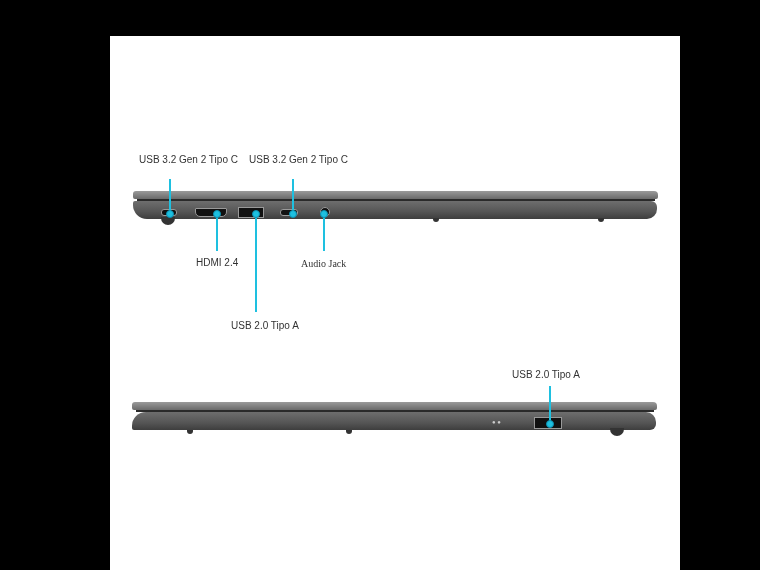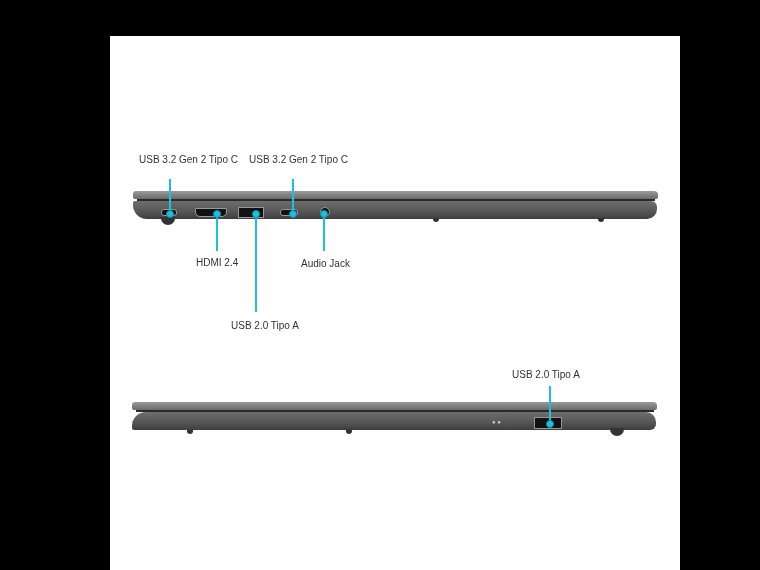--- a/index.html
+++ b/index.html
@@ -46,21 +46,21 @@
   <div class="line" style="left:106px;top:177px;height:38px;"></div>
   <div class="dot" style="left:103px;top:174px;"></div>
   <div class="lbl" style="left:86px;top:221px;">HDMI 2.4</div>
 
   <div class="line" style="left:145px;top:177px;height:99px;"></div>
   <div class="dot" style="left:142px;top:174px;"></div>
   <div class="lbl" style="left:121px;top:284px;">USB 2.0 Tipo A</div>
 
   <div class="line" style="left:213px;top:177px;height:38px;"></div>
   <div class="dot" style="left:210px;top:174px;"></div>
-  <div class="lbl" style="left:191px;top:222px;">Audio Jack</div>
+  <div class="lbl" style="left:191px;top:222px;font-family:Liberation Serif, serif;">Audio Jack</div>
 
   <div class="laptop" style="left:22px;top:366px;width:525px;height:45px;">
     <div class="lid" style="top:0;width:525px;"></div>
     <div class="seam" style="left:4px;top:8px;width:518px;"></div>
     <div class="base" style="top:10px;width:524px;height:18px;border-radius:14px 10px 6px 2px;"></div>
     <div class="foot" style="left:478px;top:26px;width:14px;height:8px;border-radius:0 0 7px 7px;"></div>
     <div class="foot" style="left:214px;top:28px;width:6px;height:4px;border-radius:0 0 3px 3px;"></div>
     <div class="foot" style="left:55px;top:28px;width:6px;height:4px;border-radius:0 0 3px 3px;"></div>
     <div style="position:absolute;left:360px;top:17px;width:40px;height:6px;color:#ccc;font-size:6px;line-height:6px;">● ●</div>
     <div class="port" style="left:402px;top:15px;width:26px;height:10px;"></div>

